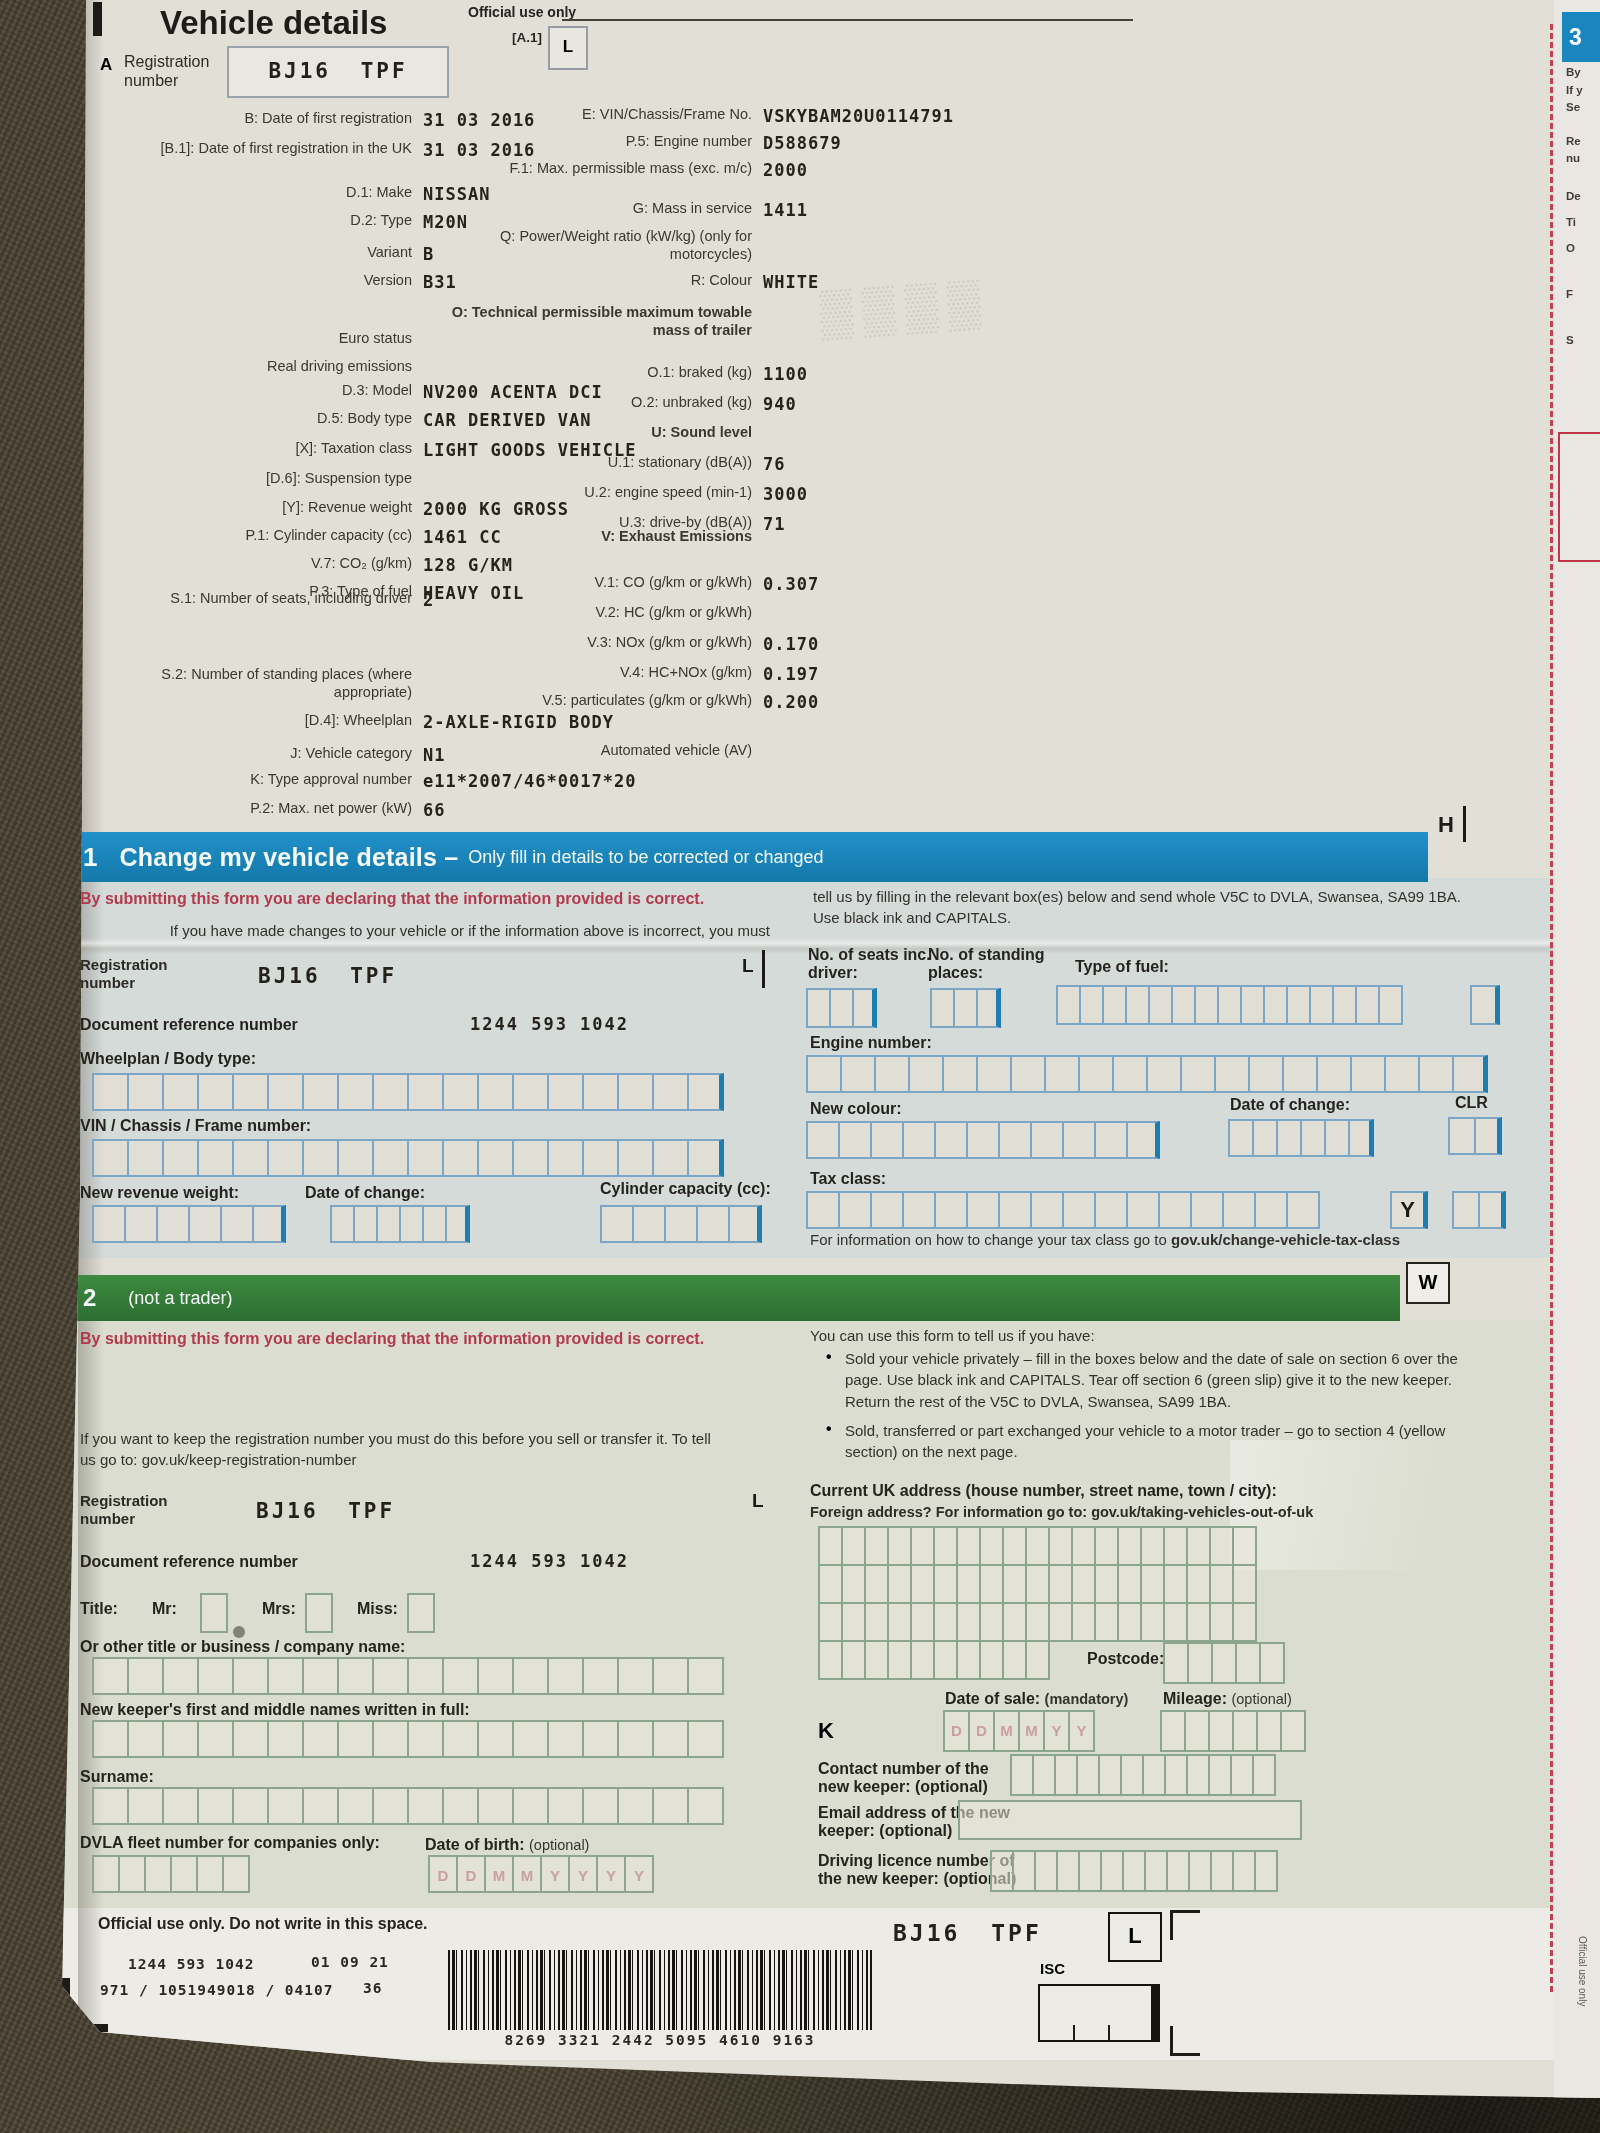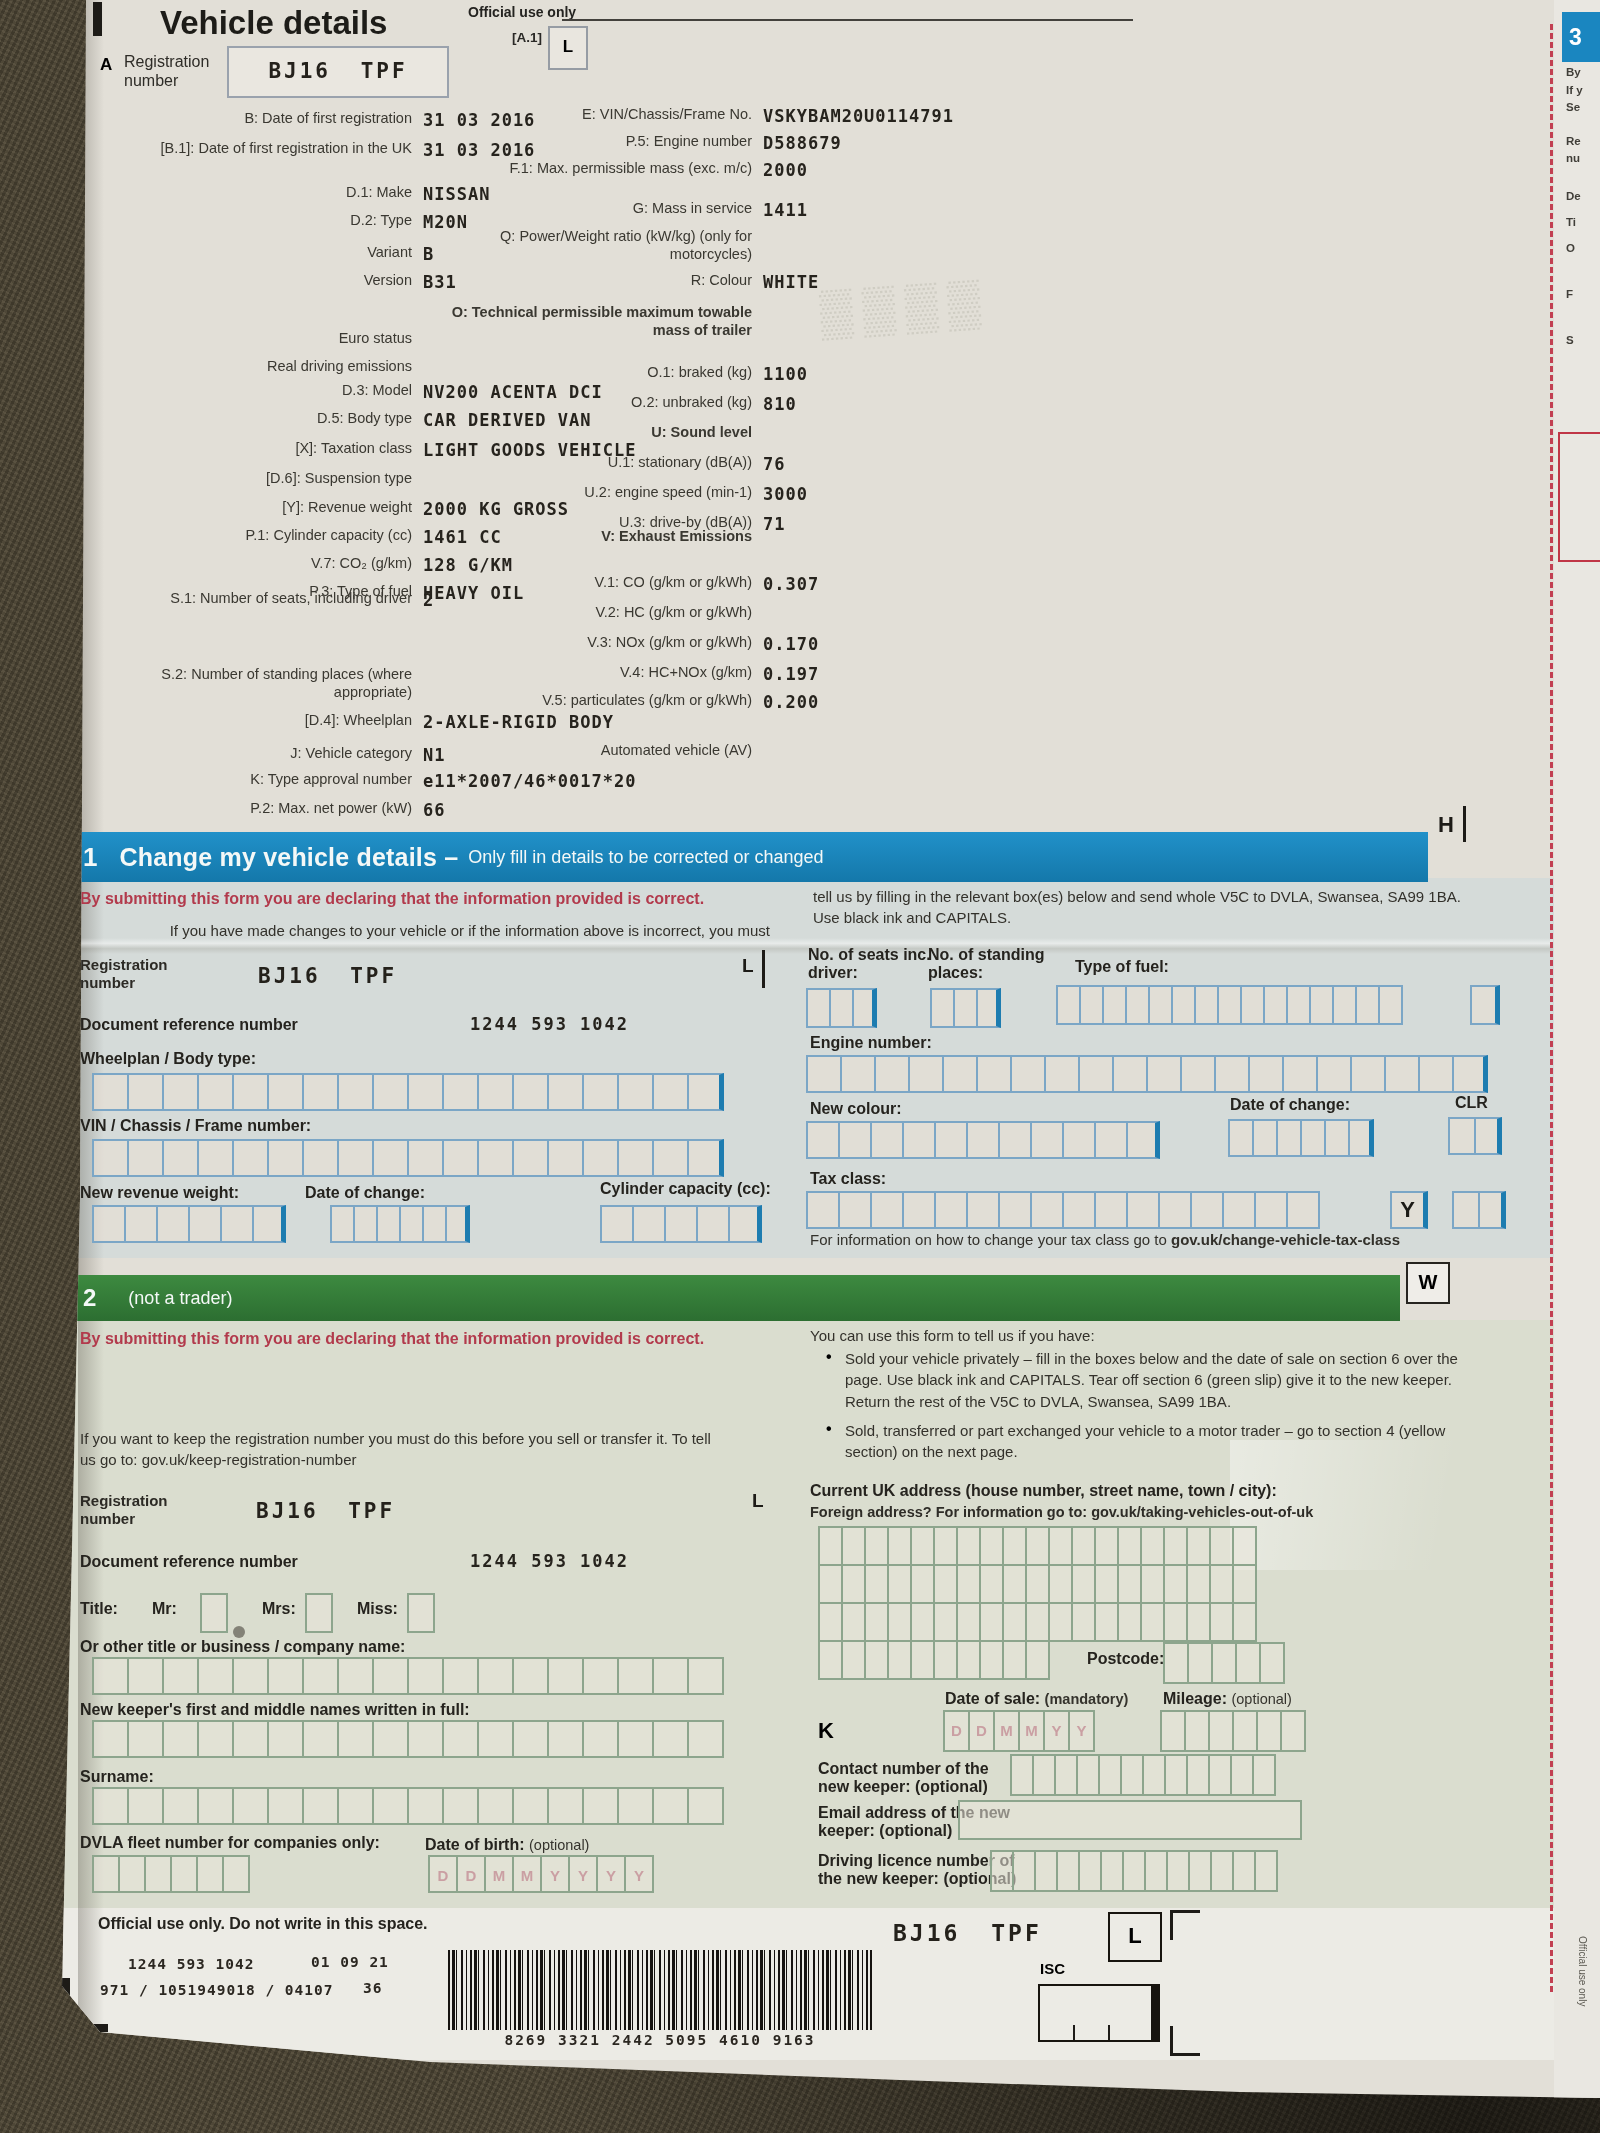--- a/index.html
+++ b/index.html
@@ -104,21 +104,21 @@
       </div>
   <div id="vd-right" class="vcol" style="left:422px;top:0;width:720px;">
         <div class="vrow" style="top: 106px;"><span class="flbl">E: VIN/Chassis/Frame No.</span><span class="fval">VSKYBAM20U0114791</span></div>
         <div class="vrow" style="top: 133px;"><span class="flbl">P.5: Engine number</span><span class="fval">D588679</span></div>
         <div class="vrow" style="top: 160px;"><span class="flbl">F.1: Max. permissible mass (exc. m/c)</span><span class="fval">2000</span></div>
         <div class="vrow" style="top: 200px;"><span class="flbl">G: Mass in service</span><span class="fval">1411</span></div>
         <div class="vrow" style="top: 228px;"><span class="flbl">Q: Power/Weight ratio (kW/kg) (only for motorcycles)</span><span class="fval"></span></div>
         <div class="vrow" style="top: 272px;"><span class="flbl">R: Colour</span><span class="fval">WHITE</span></div>
         <div class="vrow" style="top: 304px;"><span class="flbl b">O: Technical permissible maximum towable mass of trailer</span><span class="fval"></span></div>
         <div class="vrow" style="top: 364px;"><span class="flbl">O.1: braked (kg)</span><span class="fval">1100</span></div>
-        <div class="vrow" style="top: 394px;"><span class="flbl">O.2: unbraked (kg)</span><span class="fval">810</span></div>
+        <div class="vrow" style="top: 394px;"><span class="flbl">O.2: unbraked (kg)</span><span class="fval">940</span></div>
         <div class="vrow" style="top: 424px;"><span class="flbl b">U: Sound level</span><span class="fval"></span></div>
         <div class="vrow" style="top: 454px;"><span class="flbl">U.1: stationary (dB(A))</span><span class="fval">76</span></div>
         <div class="vrow" style="top: 484px;"><span class="flbl">U.2: engine speed (min-1)</span><span class="fval">3000</span></div>
         <div class="vrow" style="top: 514px;"><span class="flbl">U.3: drive-by (dB(A))</span><span class="fval">71</span></div>
         <div class="vrow" style="top: 528px;"><span class="flbl b">V: Exhaust Emissions</span><span class="fval"></span></div>
         <div class="vrow" style="top: 574px;"><span class="flbl">V.1: CO (g/km or g/kWh)</span><span class="fval">0.307</span></div>
         <div class="vrow" style="top: 604px;"><span class="flbl">V.2: HC (g/km or g/kWh)</span><span class="fval"></span></div>
         <div class="vrow" style="top: 634px;"><span class="flbl">V.3: NOx (g/km or g/kWh)</span><span class="fval">0.170</span></div>
         <div class="vrow" style="top: 664px;"><span class="flbl">V.4: HC+NOx (g/km)</span><span class="fval">0.197</span></div>
         <div class="vrow" style="top: 692px;"><span class="flbl">V.5: particulates (g/km or g/kWh)</span><span class="fval">0.200</span></div>

